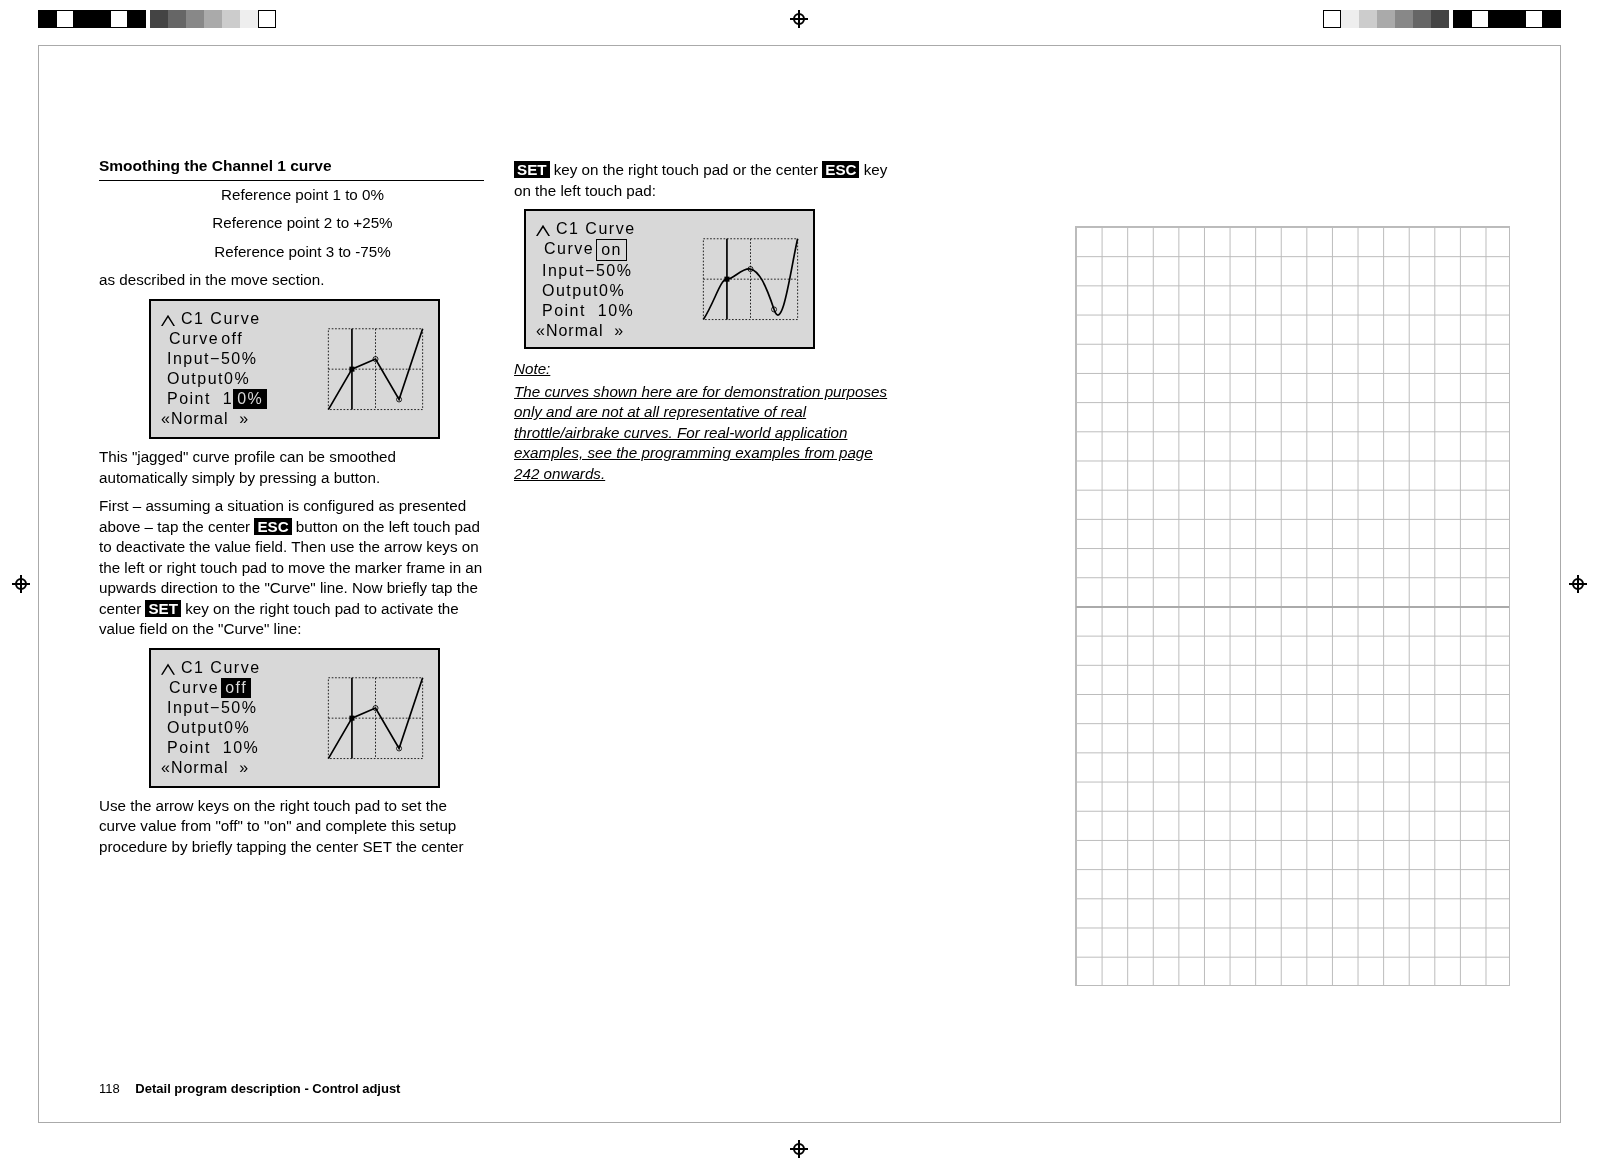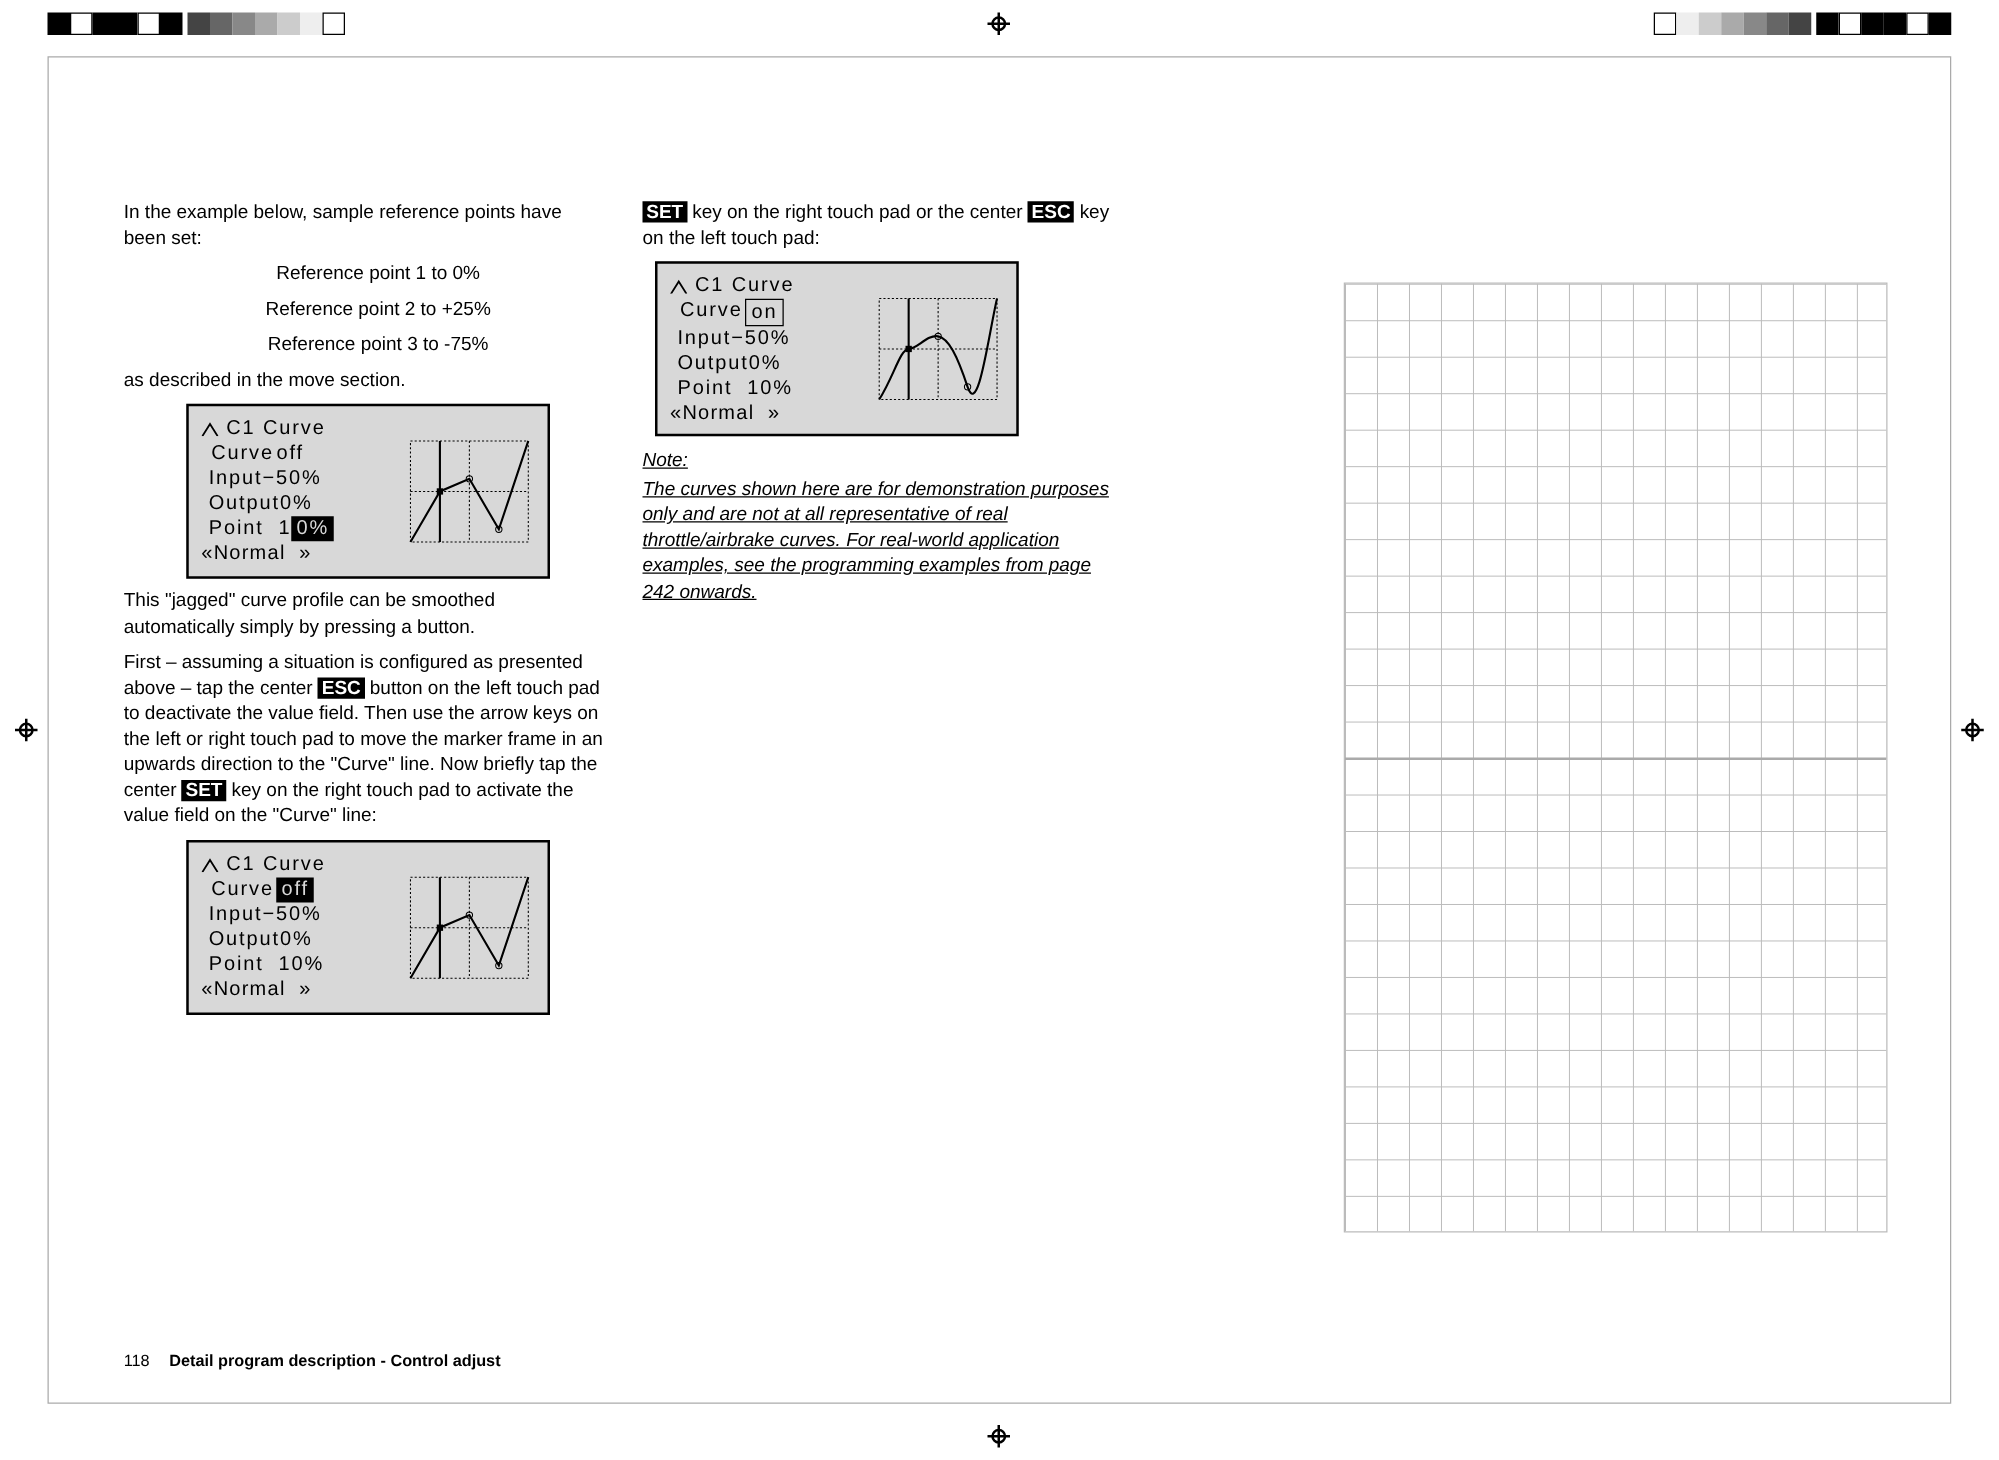--- a/index.html
+++ b/index.html
@@ -146,21 +146,21 @@
   </div>
 <div class="regmark rightmid">
     <span class="ring"></span>
   </div>
 
 <div class="page">
 
   <div class="columns">
 
     <div class="col">
-      <p>In the example below, sample reference points have been set:</p>
+      <h3 class="sec">Smoothing the Channel 1 curve</h3>
       <p class="indent">Reference point 1 to 0%</p>
       <p class="indent">Reference point 2 to +25%</p>
       <p class="indent">Reference point 3 to -75%</p>
       <p>as described in the move section.</p>
 
       <div class="lcd">
         <div class="txt">
           <div><span class="picto"></span> <span>C1  Curve</span></div>
           <div class="row curve">&nbsp;<span>Curve</span> <span>off</span></div>
           <div class="row">&nbsp;<span>Input</span><span>−50%</span></div>
@@ -204,20 +204,21 @@
             <line x1="4" y1="54" x2="116" y2="54" stroke="#000" stroke-dasharray="2 2"></line>
             <line x1="32" y1="6" x2="32" y2="102" stroke="#000" stroke-width="2"></line>
             <polyline points="4,102 32,54 60,42 88,90 116,6" fill="none" stroke="#000" stroke-width="2"></polyline>
             <rect x="29" y="51" width="6" height="6" fill="#000"></rect>
             <circle cx="60" cy="42" r="3" fill="none" stroke="#000"></circle>
             <circle cx="88" cy="90" r="3" fill="none" stroke="#000"></circle>
           </svg>
         </div>
       </div>
 
+      <p>Use the arrow keys on the right touch pad to set the curve value from "off" to "on" and complete this setup procedure by briefly tapping the center SET the center </p>
     </div>
 
     <div class="col">
       <p>
         <span class="ilabel">SET</span><span> key on the right touch pad or the center </span><span class="ilabel">ESC</span><span> key on the left touch pad:</span>
       </p>
 
       <div class="lcd" style="margin-left:10px">
         <div class="txt">
           <div><span class="picto"></span> <span>C1  Curve</span></div>

